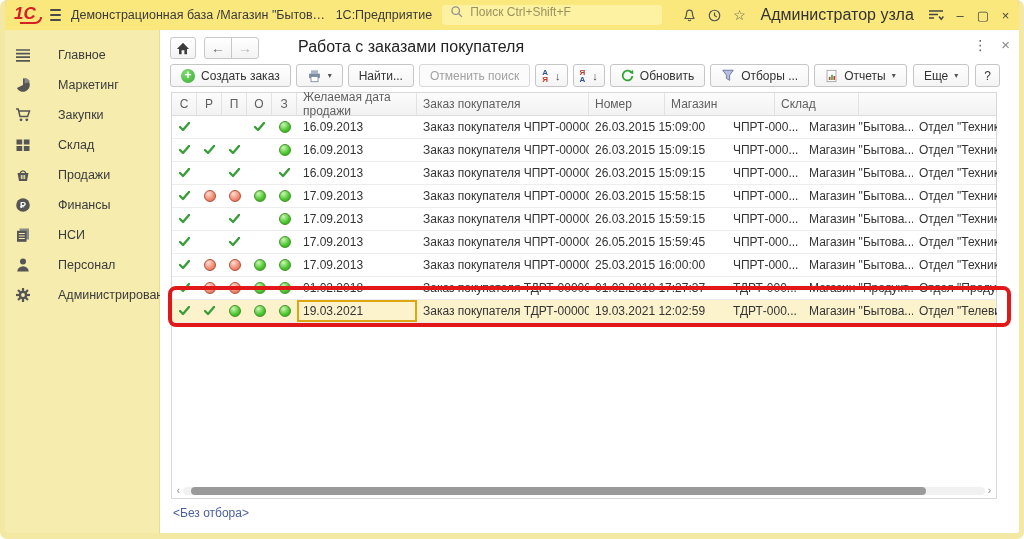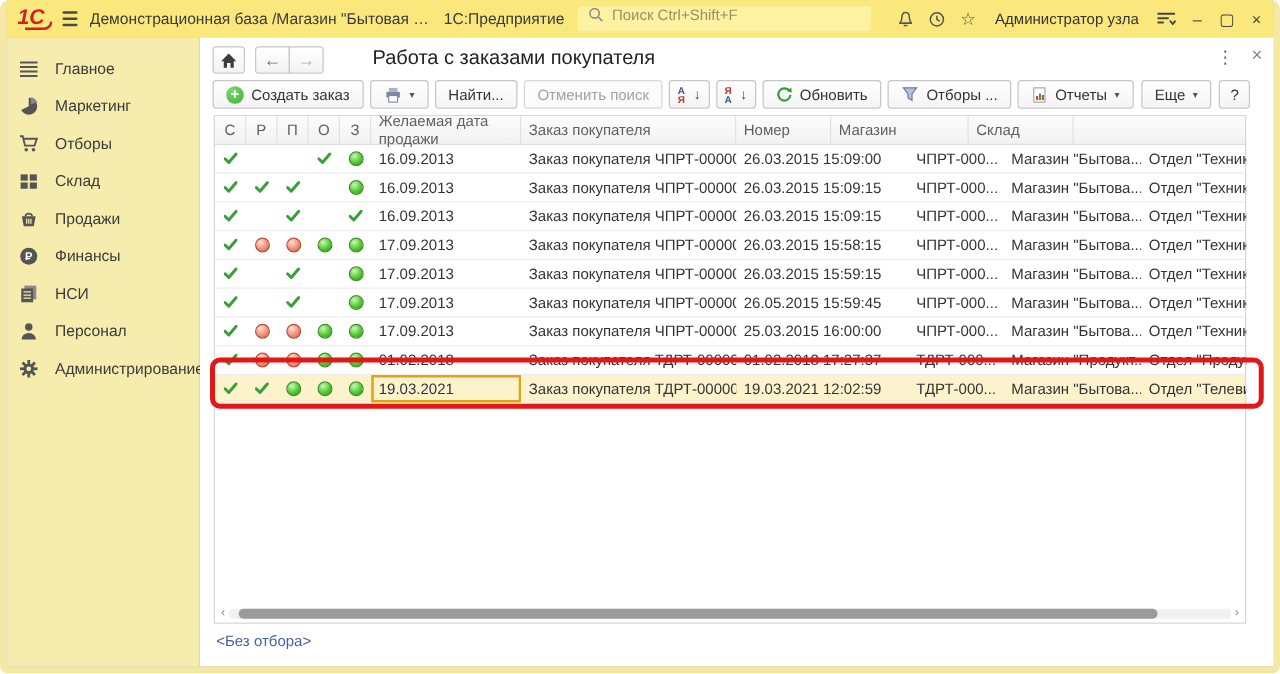--- a/index.html
+++ b/index.html
@@ -17,27 +17,27 @@
   .hamburger i { height:2px; background:#4a4a4a; border-radius:1px; }
   .tb-title { font-size:12.5px; color:#3a3a3a; white-space:nowrap; overflow:hidden; text-overflow:ellipsis; max-width:330px; }
   .tb-app { font-size:12.5px; color:#3a3a3a; white-space:nowrap; }
   .tb-search { display:flex; align-items:flex-start; gap:6px; background:#fdf1a2; border-radius:3px;
                height:20px; width:305px; padding:0 8px; }
   .tb-search input { border:none; outline:none; background:transparent; font-size:12px; color:#555; width:100%;
                      font-family:"Liberation Sans", sans-serif; }
   .tb-search input::placeholder { color:#99925f; }
   .tb-spacer { flex:1; }
   .tb-ico { display:inline-flex; align-items:center; justify-content:center; width:20px; height:20px; cursor:pointer; }
-  .tb-user { font-size:12px; color:#333; white-space:nowrap; margin:0 4px; }
+  .tb-user { font-size:16px; color:#333; white-space:nowrap; margin:0 4px; }
   .win-btn { font-size:13px; color:#444; width:18px; text-align:center; cursor:pointer; }
 
   
   .content { position:absolute; left:-5px; top:30px; width:1024px; height:503px; display:flex; }
   .sidebar { width:160px; background:#f5ecad; border-right:1px solid #e7dc92; padding-top:10px; flex:none; }
-  .side-item { display:flex; align-items:center; gap:13px; height:30px; padding-left:15px;
+  .side-item { display:flex; align-items:center; gap:27px; height:30px; padding-left:15px;
                font-size:12.5px; color:#3b3b3b; cursor:pointer; }
   .side-icon { width:16px; height:16px; flex:none; display:inline-flex; }
   .main { position:relative; flex:1; background:#fff; }
 
   
   .nav-btn { position:absolute; top:7px; height:22px; background:linear-gradient(#fff,#f3f3f3);
              border:1px solid #c8c8c8; border-radius:3px; display:flex; align-items:center; justify-content:center;
              cursor:pointer; }
   .btn-home { left:10px; width:26px; }
   .btn-back { left:44px; width:28px; font-size:14px; color:#707070; border-radius:3px 0 0 3px; }
@@ -160,21 +160,21 @@
           <span>Маркетинг</span>
         </div>
         <div class="side-item">
           <span class="side-icon">
             <svg width="16" height="16" viewBox="0 0 16 16">
               <path d="M1 2 h2.2 l1.8 7.5 h7.6 l1.9-5.5 H4" fill="none" stroke="#555" stroke-width="1.5"></path>
               <circle cx="6" cy="12.8" r="1.4" fill="#555"></circle>
               <circle cx="11.8" cy="12.8" r="1.4" fill="#555"></circle>
             </svg>
           </span>
-          <span>Отборы</span>
+          <span>Закупки</span>
         </div>
         <div class="side-item">
           <span class="side-icon">
             <svg width="16" height="16" viewBox="0 0 16 16">
               <rect x="1.5" y="2.5" width="5.7" height="5" fill="#555"></rect>
               <rect x="8.8" y="2.5" width="5.7" height="5" fill="#555"></rect>
               <rect x="1.5" y="9" width="5.7" height="5" fill="#555"></rect>
               <rect x="8.8" y="9" width="5.7" height="5" fill="#555"></rect>
             </svg>
           </span>

